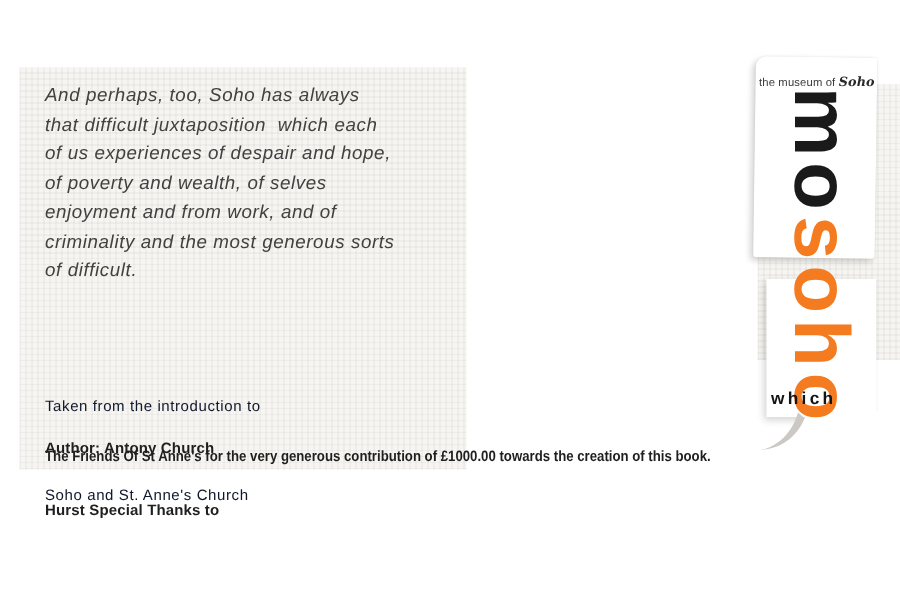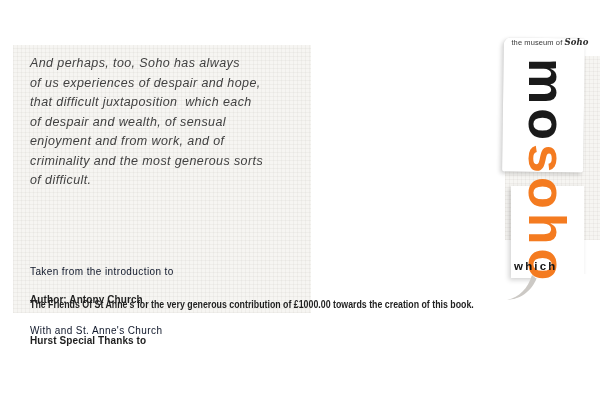--- a/index.html
+++ b/index.html
@@ -49,21 +49,21 @@
     box-shadow:-2px 2px 4px rgba(0,0,0,0.18), 0 0 1px rgba(0,0,0,0.12);
     transform:rotate(0.8deg);
   }
   .card2{
     position:absolute;left:13px;top:150px;width:73px;height:92px;
     background:#ffffff;
     box-shadow:-2px 2px 5px rgba(0,0,0,0.18);
   }
   .curl{position:absolute;left:6px;top:236px;}
   .logo-caption{
-    position:absolute;left:8px;top:1px;width:88px;text-align:center;
+    position:absolute;left:8px;top:14px;width:88px;text-align:left;
     font-size:7.5px;color:#3a3a3a;letter-spacing:0.1px;
   }
   .logo-caption .script{
     font-family:"DejaVu Serif", serif;font-style:italic;font-weight:bold;
     font-size:8.5px;color:#2a2a2a;
   }
   .logo-word{
     position:absolute;left:75px;top:22px;width:240px;height:52px;
     font-size:52px;line-height:52px;font-weight:bold;letter-spacing:4px;
     transform:rotate(90deg);transform-origin:0 0;white-space:pre;
@@ -76,31 +76,31 @@
     z-index:5;
   }
 </style>
 </head>
 <body>
 
 <div class="panel-left texture"></div>
 
 <div class="quote">
   <div class="qline">And perhaps, too, Soho has always</div>
+  <div class="qline">that difficult juxtaposition  which each</div>
   <div class="qline">of us experiences of despair and hope,</div>
-  <div class="qline">that difficult juxtaposition  which each</div>
-  <div class="qline">of despair and wealth, of sensual</div>
+  <div class="qline">of poverty and wealth, of selves</div>
   <div class="qline">enjoyment and from work, and of</div>
   <div class="qline">criminality and the most generous sorts</div>
   <div class="qline">of difficult.</div>
 </div>
 
 <div class="attribution">
   <div>Taken from the introduction to</div>
-  <div>With and St. Anne's Church</div>
+  <div>Soho and St. Anne's Church</div>
 </div>
 
 <div class="credits">
   <div>Author: Antony Church</div>
   <div>Hurst Special Thanks to</div>
 </div>
 
 <div class="contribution">The Friends Of St Anne's for the very generous contribution of £1000.00 towards the creation of this book.</div>
 
 <div class="logo">

